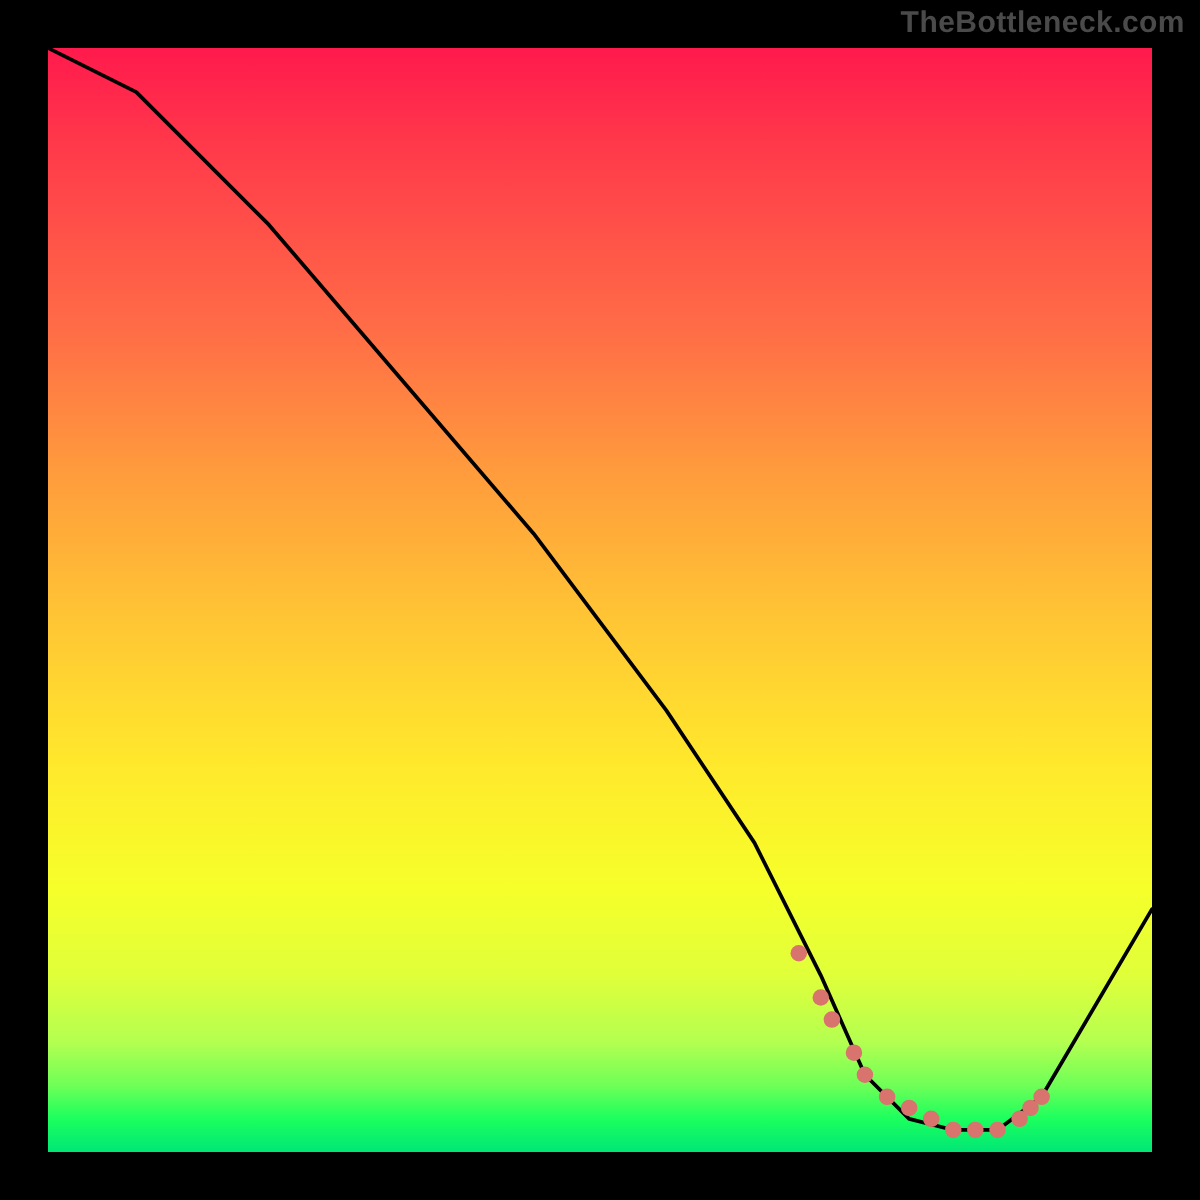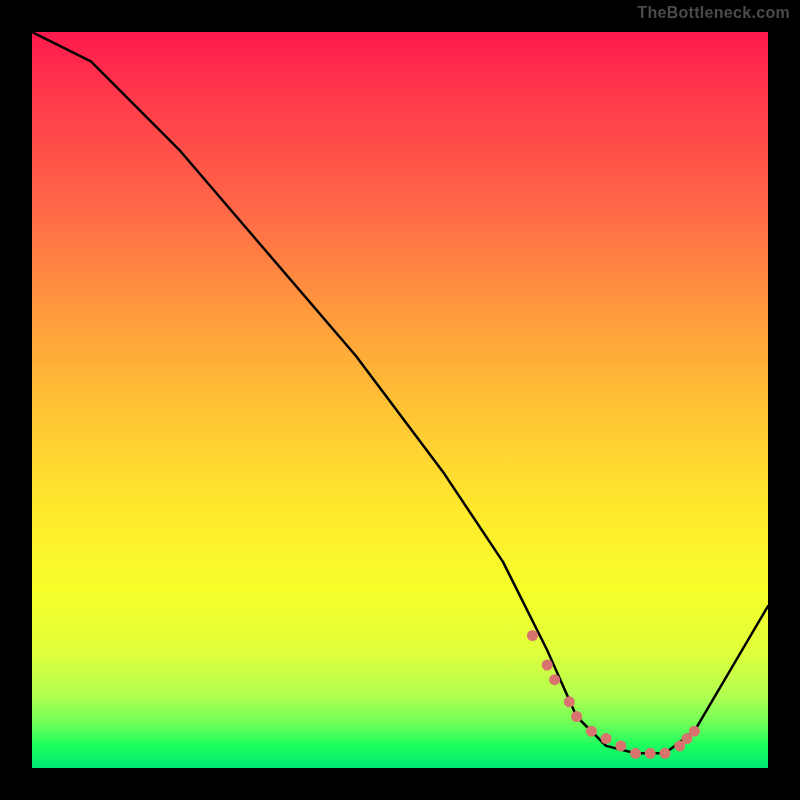--- a/index.html
+++ b/index.html
@@ -47,21 +47,21 @@
     left: 0;
     top: 0;
     width: 736px;
     height: 736px;
   }
   .watermark {
     position: absolute;
     top: 4px;
     right: 10px;
     color: #4a4a4a;
-    font-size: 16px;
+    font-size: 20px;
     font-weight: 600;
     letter-spacing: 0.3px;
     user-select: none;
   }
 </style>
 </head>
 <body>
 
 <div class="frame">
 

